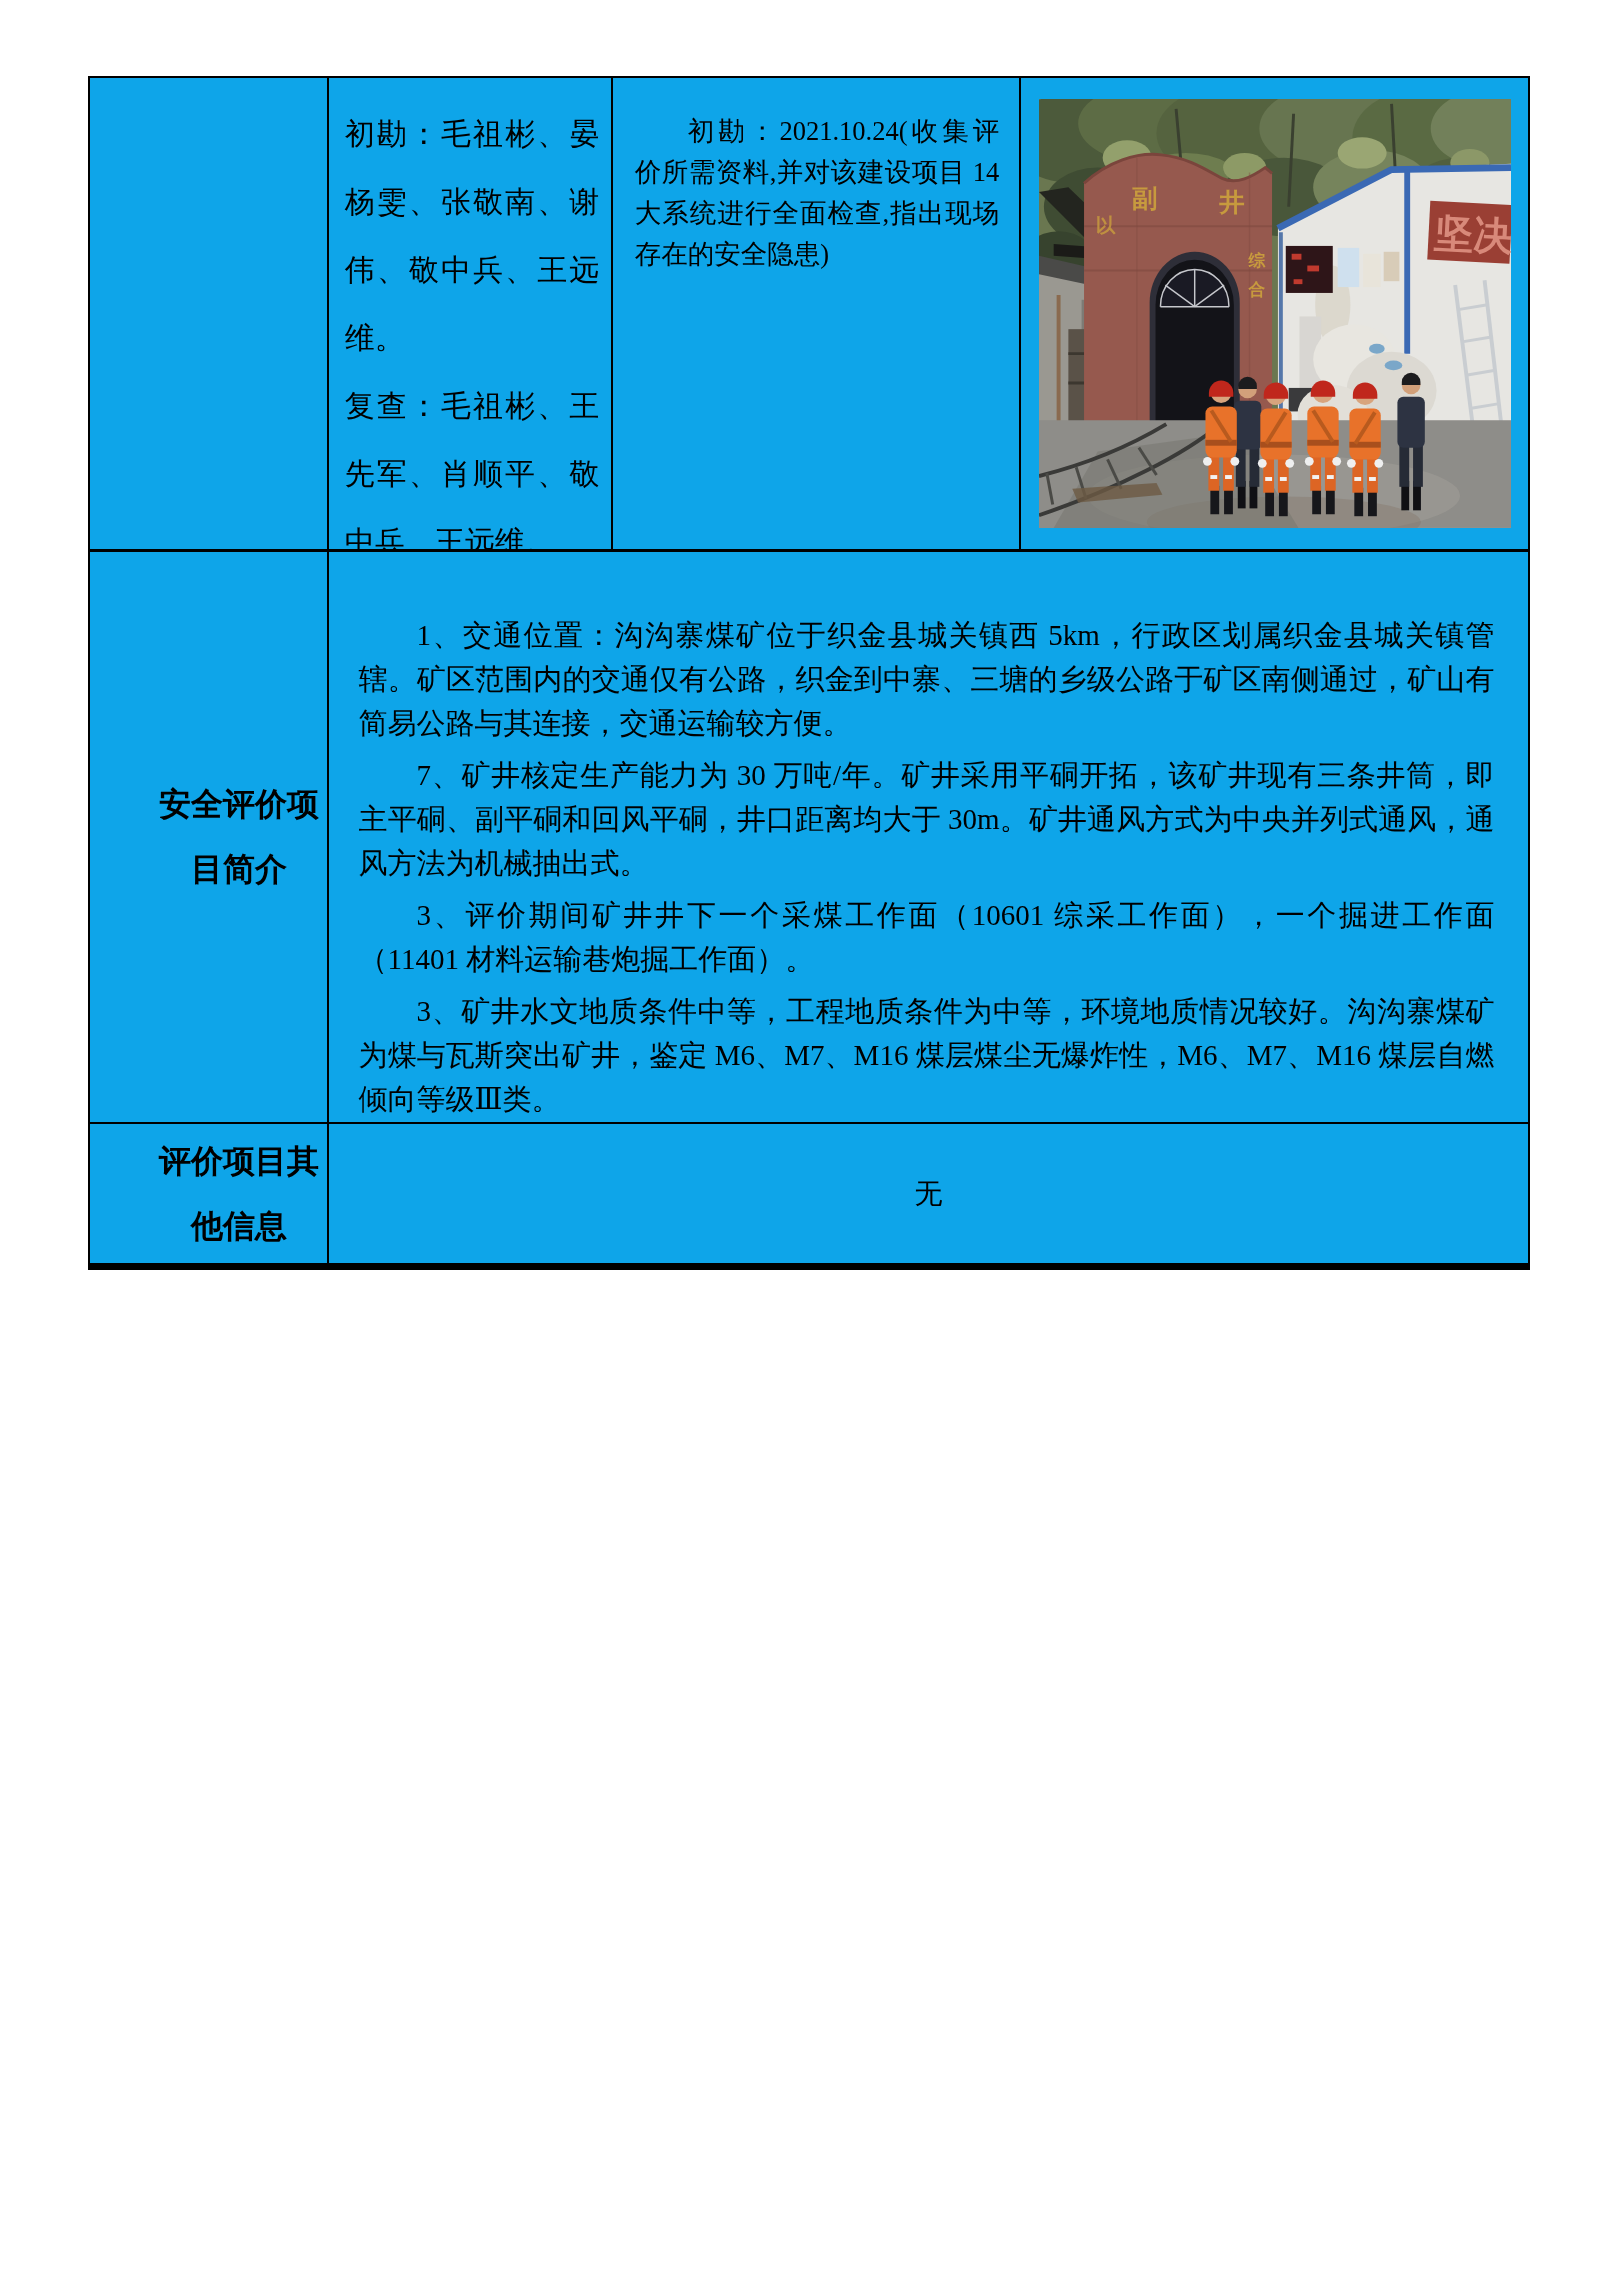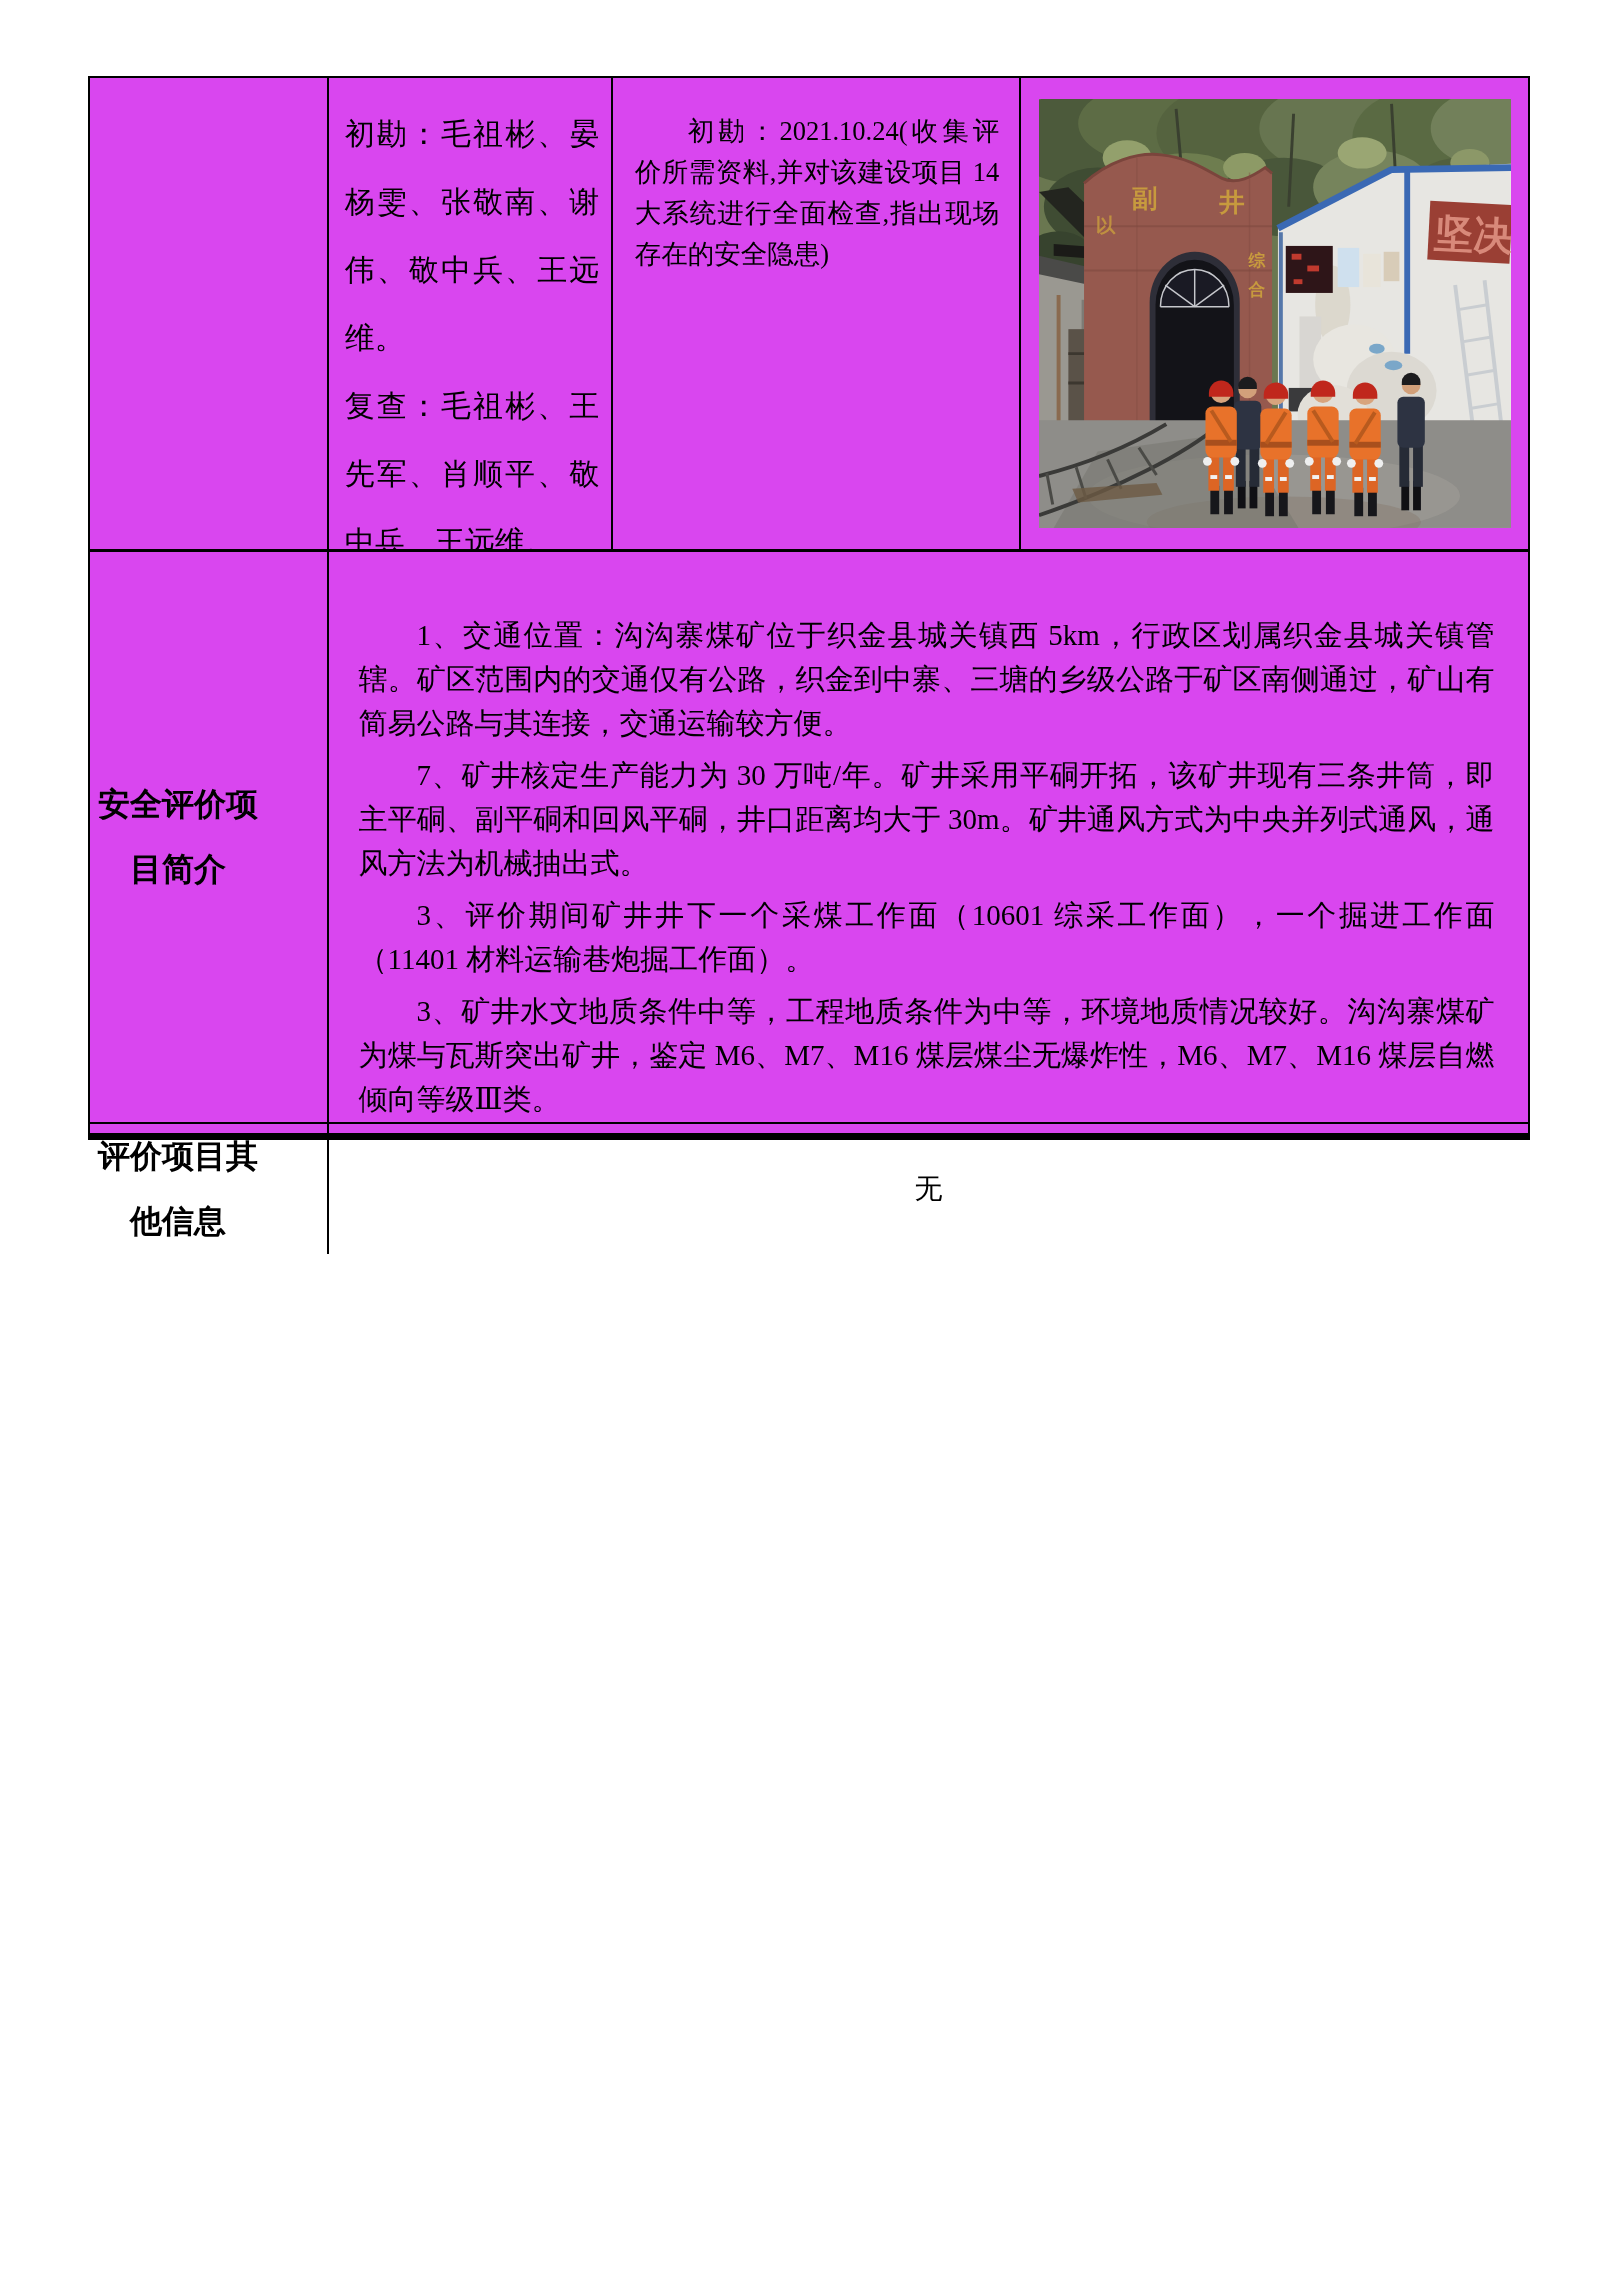--- a/index.html
+++ b/index.html
@@ -1,30 +1,30 @@
 <!DOCTYPE html>
 <html><head>
 <meta charset="utf-8">
 <style>
   html,body{margin:0;padding:0;}
   body{
     width:1621px;height:2293px;background:#ffffff;position:relative;
     font-family:"Liberation Serif","DejaVu Serif",serif;color:#000;
   }
   .report-table{
-    position:absolute;left:88px;top:76px;width:1442px;height:1064px;
+    position:absolute;left:88px;top:76px;width:1442px;height:1194px;
     border:2.9px solid #000;border-bottom-width:7.8px;box-sizing:border-box;
-    display:flex;flex-direction:column;background:#d946ef;
+    display:flex;flex-direction:column;background:#0ea5e9;
   }
   .row{display:flex;box-sizing:border-box;}
   .cell{box-sizing:border-box;overflow:hidden;}
   .row-1{height:474px;border-bottom:3.9px solid #000;}
   .row-2{height:572px;border-bottom:2.9px solid #000;}
   .row-3{flex:1;}
-  .col-head{width:239px;border-right:2.9px solid #000;display:flex;align-items:center;justify-content:flex-start;}
+  .col-head{width:239px;border-right:2.9px solid #000;display:flex;align-items:center;justify-content:flex-end;}
   .col-head .head-text{width:176px;text-align:center;font-weight:bold;font-size:32px;line-height:65px;}
   .col-blank{width:239px;border-right:2.9px solid #000;}
   .col-personnel{
     width:284px;border-right:2.9px solid #000;
     font-size:30px;line-height:68px;padding:21.6px 11.8px 0 15.7px;
     text-align:justify;
   }
   .col-personnel p{margin:0;}
   .col-schedule{
     width:408px;border-right:2.9px solid #000;

